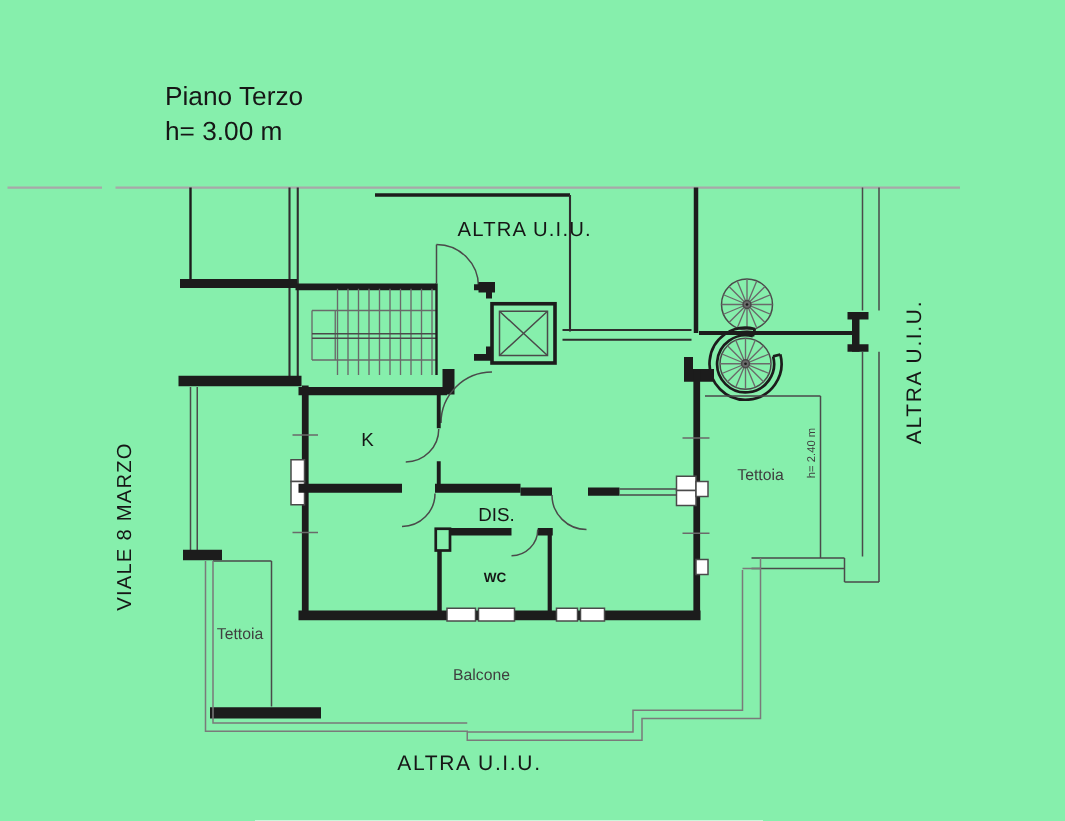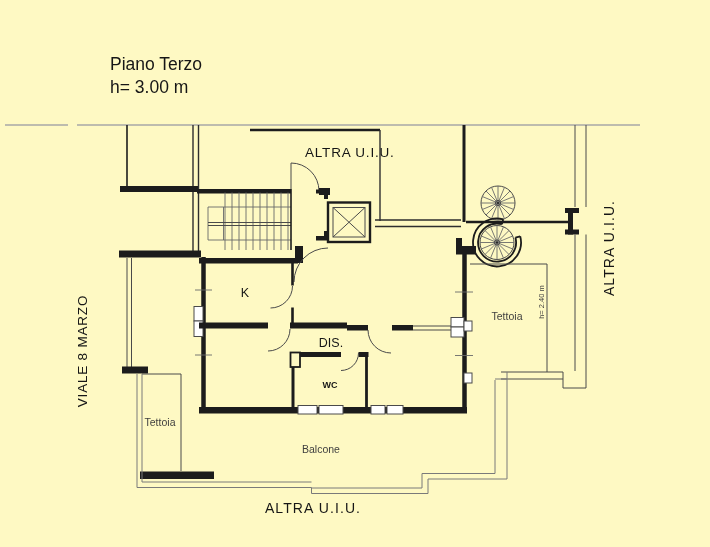--- a/index.html
+++ b/index.html
@@ -1,16 +1,16 @@
 <!DOCTYPE html>
 <html><head>
 <meta charset="utf-8">
 <style>
   html,body{margin:0;padding:0;background:#ffffff;}
-  #stage{position:relative;width:710px;height:547px;background:#fef9c3;overflow:hidden;}
+  #stage{position:relative;width:710px;height:547px;background:#86efac;overflow:hidden;}
   svg{display:block;}
   text{font-family:"Liberation Sans","DejaVu Sans",sans-serif;fill:#161616;}
   .wall{stroke:#1c1c1c;fill:none;}
   .fwall{fill:#1c1c1c;stroke:none;}
   .med{stroke:#2e2e2e;stroke-width:1.4;fill:none;}
   .thin{stroke:#4a4a4a;stroke-width:1;fill:none;}
   .hair{stroke:#6a6a6a;stroke-width:.9;fill:none;}
   .rail{stroke:#7a7a7a;stroke-width:1;fill:none;}
   .bound{stroke:#a8a8a8;stroke-width:1.5;fill:none;}
   .winbox{fill:#ffffff;stroke:#4a4a4a;stroke-width:1;}

